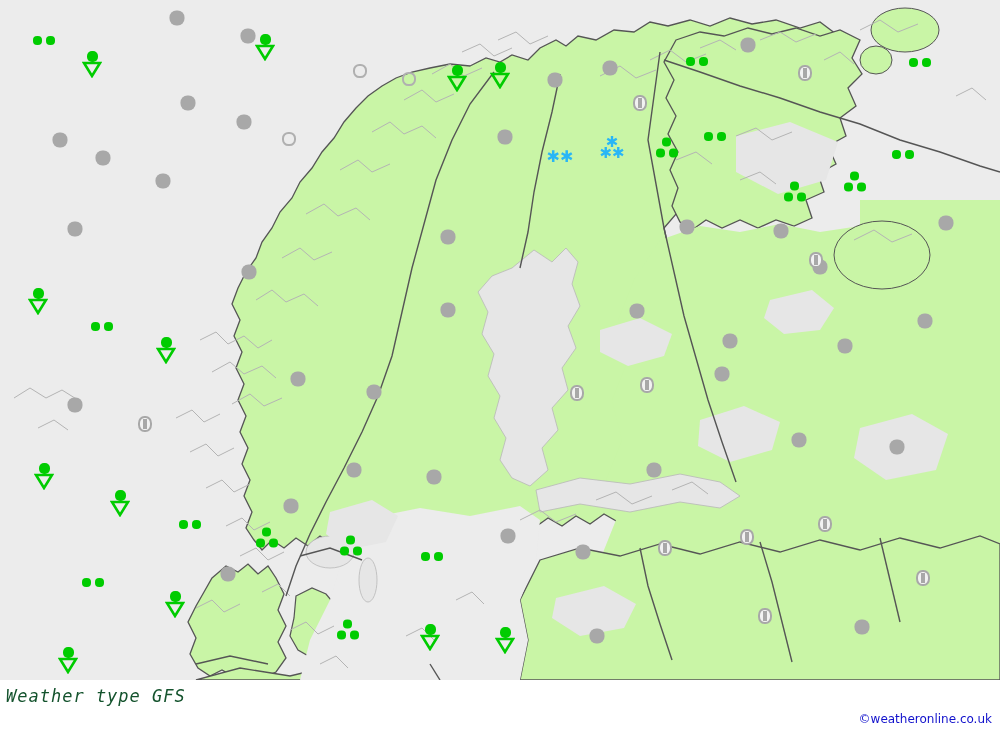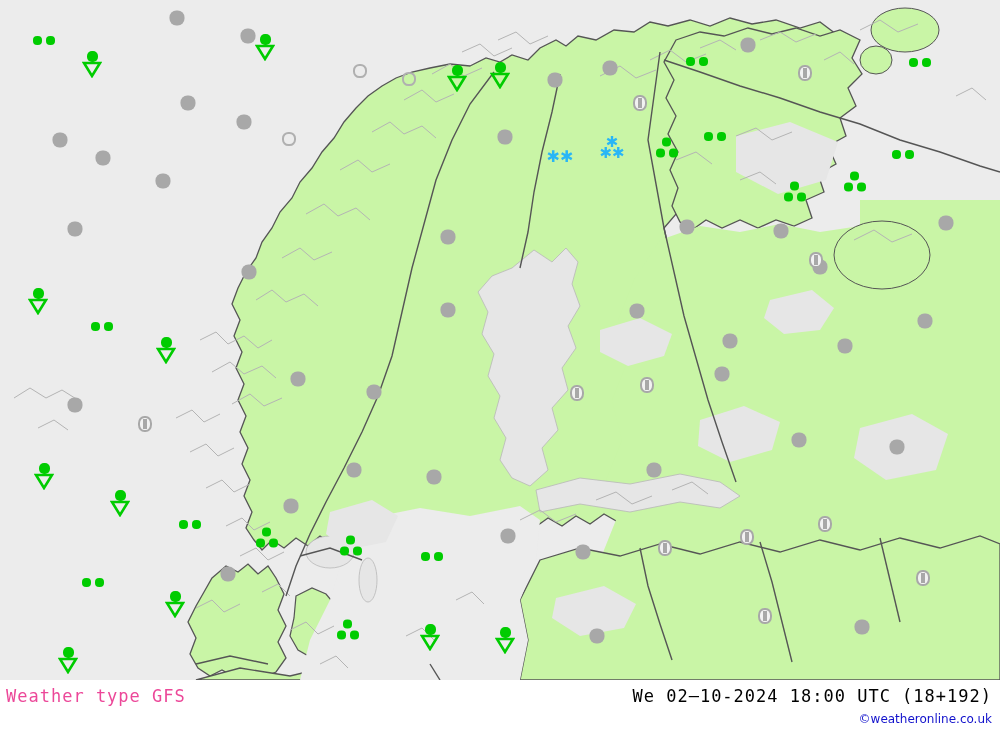--- a/index.html
+++ b/index.html
@@ -65,21 +65,21 @@
   .sym-snow{color:#29b6f6;line-height:1;white-space:nowrap;
     font-family:"DejaVu Sans",sans-serif;font-weight:700;}
 
   
   #footer{
     position:absolute;left:0;top:680px;width:1000px;height:53px;
     background:#ffffff;
   }
   #footer-title{
     position:absolute;left:6px;top:6px;
-    font-size:17px;letter-spacing:1px;color:#ec4899;white-space:nowrap;
+    font-size:17px;letter-spacing:1px;color:#14532d;white-space:nowrap;font-style:italic;
   }
   #footer-run{
     position:absolute;right:8px;top:6px;
     font-size:17px;letter-spacing:1px;color:#000000;white-space:nowrap;
   }
   #footer-credit{
     position:absolute;right:8px;top:32px;
     font-size:12px;color:#1111cc;white-space:nowrap;
     font-family:"DejaVu Sans","Liberation Sans",sans-serif;
   }
@@ -448,17 +448,16 @@
         <div class="sym sym-fog-light" style="left: 923px; top: 578px;"></div>
         <div class="sym sym-fog-light" style="left: 765px; top: 616px;"></div>
         <div class="sym sym-overcast" style="left: 862px; top: 627px;"></div>
         <div class="sym sym-overcast" style="left: 897px; top: 447px;"></div>
         <div class="sym sym-overcast" style="left: 228px; top: 574px;"></div>
       </div>
   </div>
 
   <div id="footer">
     <div id="footer-title">Weather type  GFS</div>
-    <div id="footer-run">We 02–10‑2024 18:00 UTC (18+192)</div>
     <div id="footer-credit">©weatheronline.co.uk</div>
   </div>
 
 </div>
 
 </body></html>

